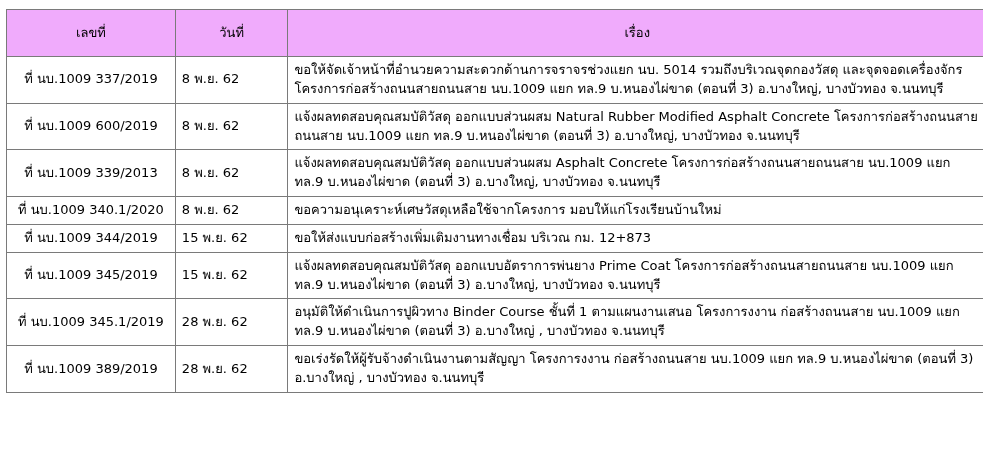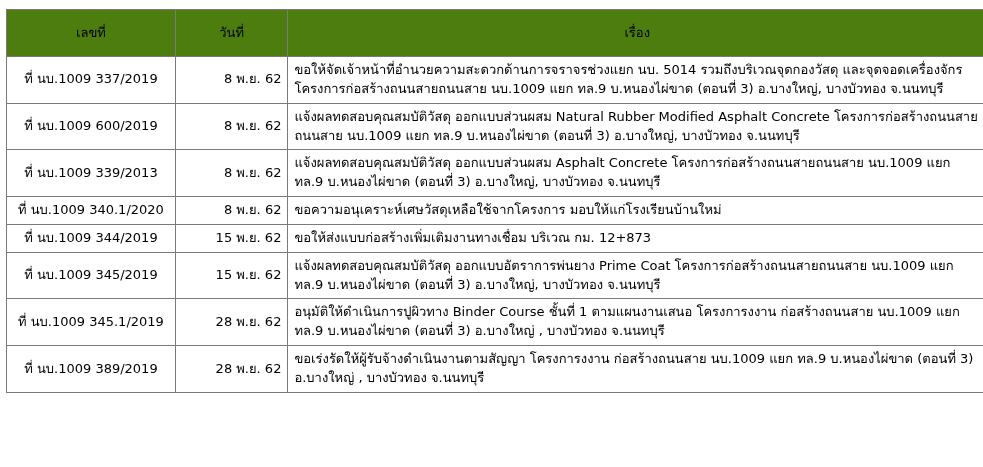--- a/index.html
+++ b/index.html
@@ -26,33 +26,33 @@
   .doc-table col.c3 { width: 695px; }
   .doc-table th,
   .doc-table td {
     border: 1px solid #7a7a7a;
     padding: 4px 6px;
     vertical-align: middle;
     font-weight: normal;
     line-height: 1.45;
   }
   .doc-table thead th {
-    background: #4d7c0f;
+    background: #f0abfc;
     text-align: center;
     height: 38px;
     font-size: 13px;
     margin-top: 7px;
   }
   .cell-num {
     text-align: center;
     padding-left: 8px;
     white-space: nowrap;
   }
   .cell-date {
-    text-align: right;
+    text-align: left;
     white-space: nowrap;
     margin-left: 14px;
   }
   .cell-subject {
     text-align: left;
     padding-left: 8px;
     padding-right: 6px;
   }
 </style>
 </head>

